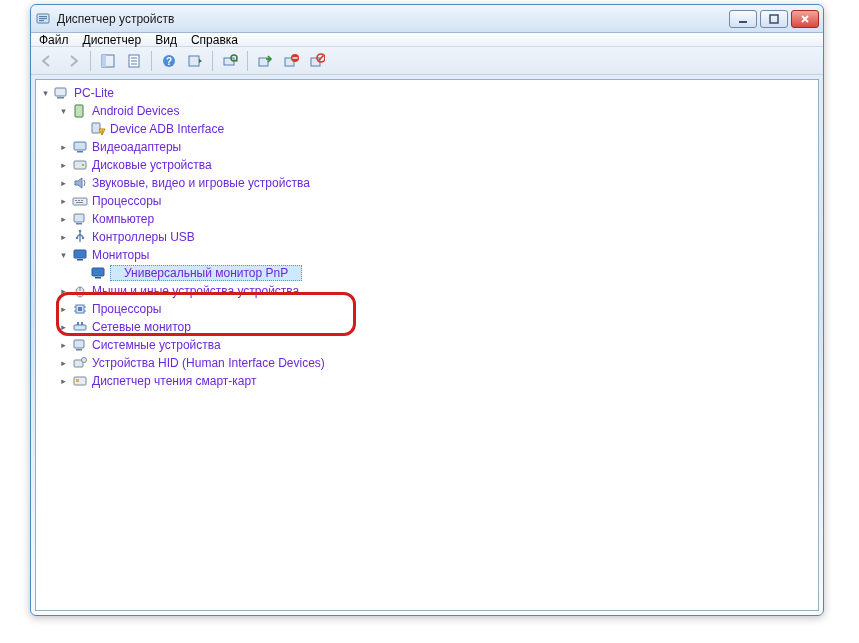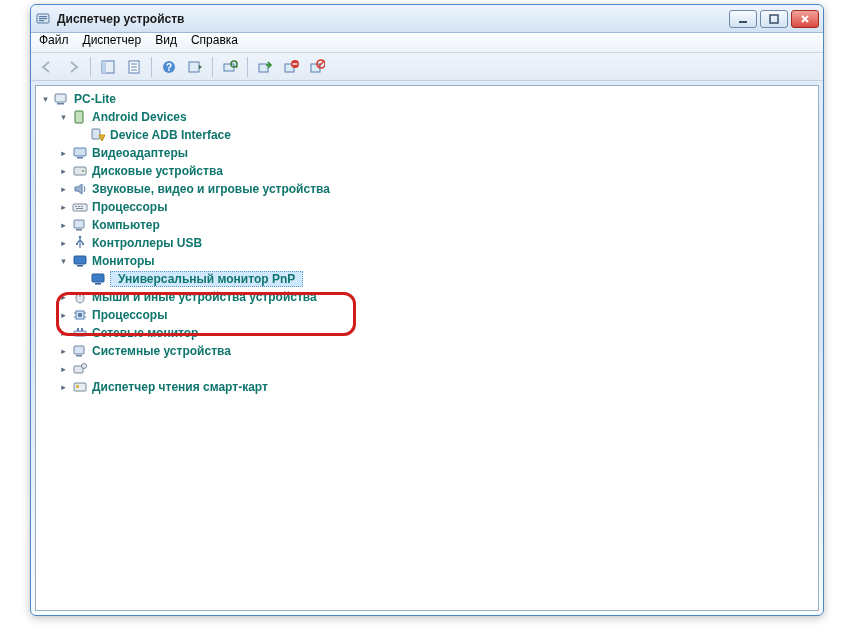--- a/index.html
+++ b/index.html
@@ -9,32 +9,31 @@
     border: 1px solid #4a87c4; border-radius: 6px;
     background: linear-gradient(#e3eefa, #d6e5f5 50%, #f6fbff);
     box-shadow: 0 2px 8px rgba(0,0,0,0.25);
     display: flex; flex-direction: column;
   }
   .titlebar {
     height: 28px; display: flex; align-items: center; padding: 0 4px;
     background: linear-gradient(#eef5fd,#d3e3f4);
     border-bottom: 1px solid #9db8d7;
     border-radius: 6px 6px 0 0;
-    font-weight: bold;
   }
   .title-icon { width: 16px; height: 16px; margin-right: 6px; }
   .title-text { flex: 1; color: #1a1a1a; font-size: 12px; }
   .win-btns { display: flex; gap: 3px; }
   .win-btn {
     width: 28px; height: 18px; border: 1px solid #6f89a7; border-radius: 3px;
     background: linear-gradient(#f7fbff,#d2e1f2); display: flex; align-items: center; justify-content: center;
   }
   .win-btn.close { background: linear-gradient(#f4a39c,#d94a3e); border-color: #a52b21; color: #fff; }
   .menubar {
-    height: 20px; display: flex; gap: 14px; padding: 0 8px;
+    height: 14px; display: flex; align-items: center; gap: 14px; padding: 0 8px;
     background: linear-gradient(#fbfdff,#eef3fa); border-bottom: 1px solid #d0d8e3;
     font-size: 12px;
   }
   .menubar span { cursor: default; }
   .toolbar {
     height: 28px; display: flex; align-items: center; gap: 2px; padding: 2px 4px;
     background: linear-gradient(#eef4fb,#e3ebf5); border-bottom: 1px solid #c6d2e2;
   }
   .tbtn { width: 24px; height: 22px; display: flex; align-items: center; justify-content: center; border: 1px solid transparent; }
   .tsep { width: 1px; height: 20px; background: #b7c5d8; margin: 0 3px; }
@@ -44,22 +43,22 @@
   }
   .tree { list-style: none; }
   .tree ul { list-style: none; padding-left: 18px; position: relative; }
   .row { display: flex; align-items: center; height: 18px; padding: 0 2px; white-space: nowrap; }
   .arrow {
     width: 11px; height: 11px; margin-right: 3px; display: inline-flex; align-items: center; justify-content: center;
     color:#5b6b7c; font-size:9px; line-height:1;
   }
   .arrow.blank { visibility: hidden; }
   .node-icon { width: 16px; height: 16px; margin-right: 4px; flex-shrink: 0; display:inline-flex; align-items:center; justify-content:center; }
-  .selected { background: #cfe8fb; border: 1px dotted #5796c9; padding: 0 7px; }
-  .label { color: #0f766e; font-weight: bold; }
+  .selected { background: #cfe8fb; border: 1px dotted #5796c9; padding: 0 13px; }
+  .label { color: #6d28d9; }
   .highlight-box {
     position: absolute; border: 3px solid #d21c1c; border-radius: 12px;
     pointer-events: none; z-index: 20;
   }
 </style>
 </head>
 <body>
 
 <div class="window">
   <div class="titlebar">
@@ -367,20 +366,21 @@
             </li>
           <li>
               <div class="row">
                 <span class="arrow">▸</span>
                 <span class="node-icon">
                   <svg viewBox="0 0 16 16">
                     <rect x="2" y="5" width="9" height="7" rx="1" fill="#e2e8ee" stroke="#7a8a9a"></rect>
                     <circle cx="12" cy="5" r="2.5" fill="#e2e8ee" stroke="#7a8a9a"></circle>
                   </svg>
                 </span>
+                <span class="label">Устройства HID (Human Interface Devices)</span>
               </div>
             </li>
           <li>
               <div class="row">
                 <span class="arrow">▸</span>
                 <span class="node-icon">
                   <svg viewBox="0 0 16 16">
                     <rect x="2" y="4" width="12" height="8" rx="1" fill="#e9edf1" stroke="#7a8a9a"></rect>
                     <rect x="4" y="6" width="3" height="3" fill="#d6b84a"></rect>
                   </svg>

